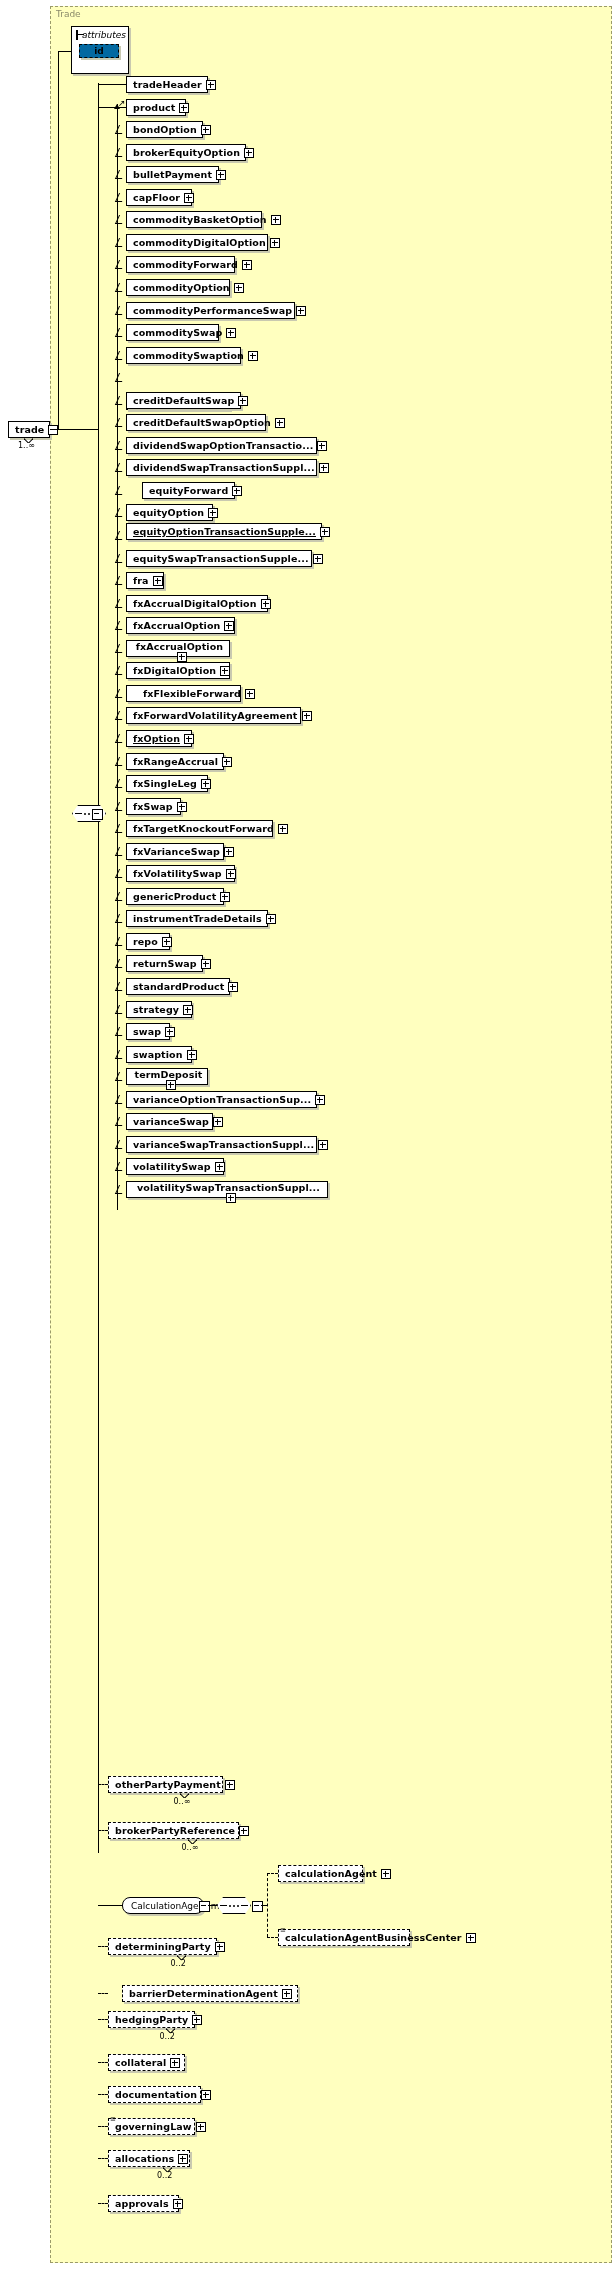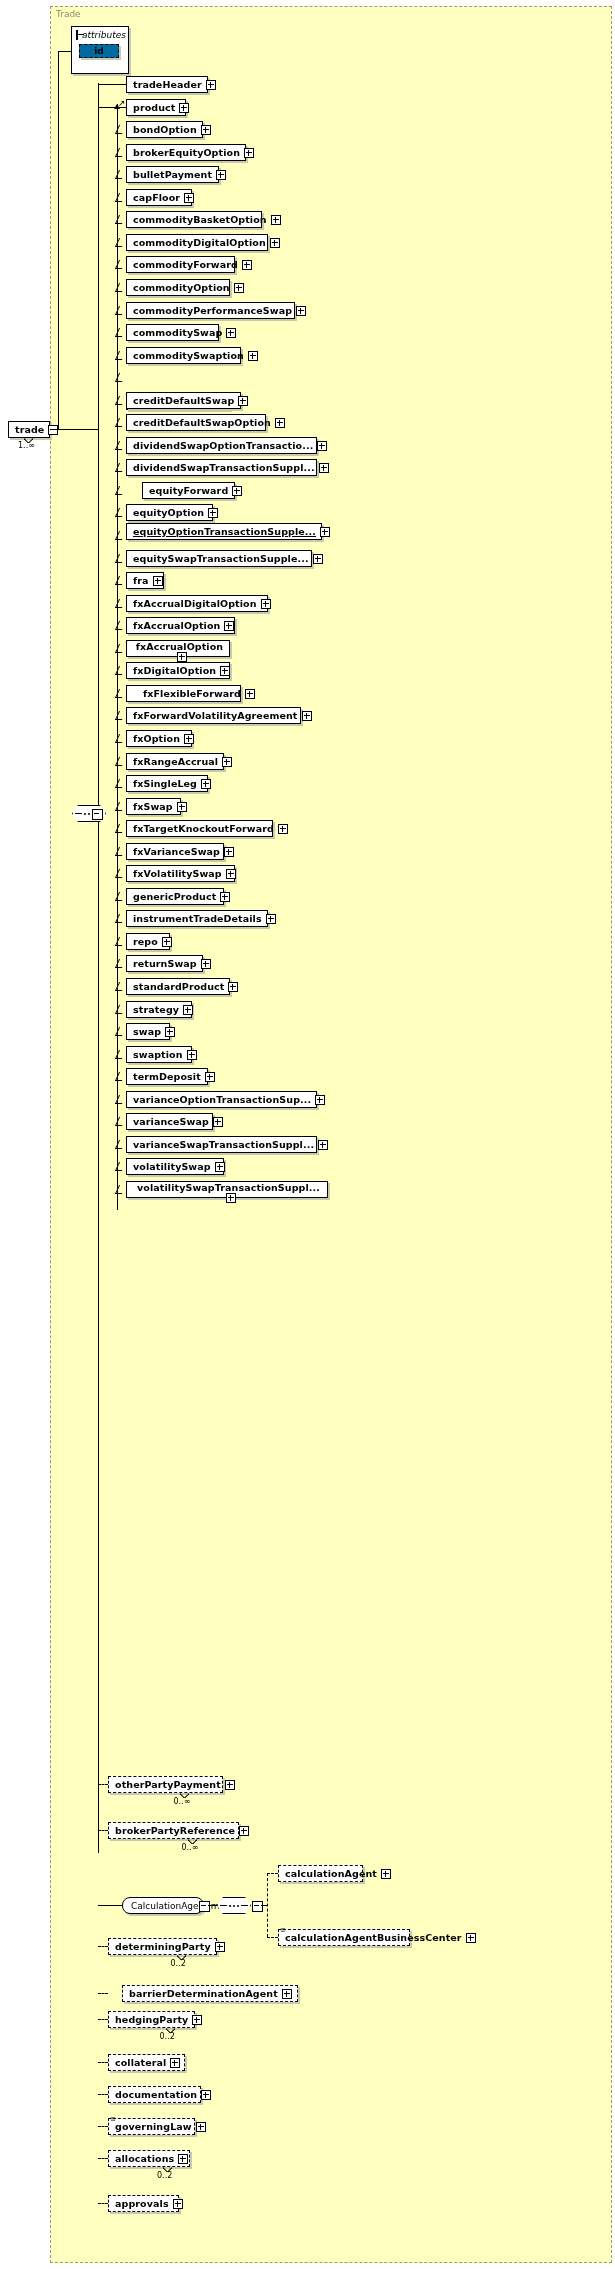--- a/index.html
+++ b/index.html
@@ -315,21 +315,21 @@
       <div class="node" style="left: 126px; top: 685px; width: 115px; padding-left: 16px;">
         <span class="lbl">fxFlexibleForward</span>
         <span class="exp plus"></span>
       </div>
       <div style="position: absolute; left: 117px; top: 689px; width: 6px; height: 8px; border-left: 1px solid rgb(0, 0, 0); border-bottom: 1px solid rgb(0, 0, 0); transform: skewX(-25deg);"></div>
       <div class="node" style="left: 126px; top: 707px; width: 175px;">
         <span class="lbl">fxForwardVolatilityAgreement</span>
         <span class="exp plus"></span>
       </div>
       <div style="position: absolute; left: 117px; top: 711px; width: 6px; height: 8px; border-left: 1px solid rgb(0, 0, 0); border-bottom: 1px solid rgb(0, 0, 0); transform: skewX(-25deg);"></div>
-      <div class="node" style="left: 126px; top: 730px; width: 66px;">
+      <div class="node" style="left: 126px; top: 730px; width: 66px; text-decoration: underline;">
         <span class="lbl">fxOption</span>
         <span class="exp plus"></span>
       </div>
       <div style="position: absolute; left: 117px; top: 734px; width: 6px; height: 8px; border-left: 1px solid rgb(0, 0, 0); border-bottom: 1px solid rgb(0, 0, 0); transform: skewX(-25deg);"></div>
       <div class="node" style="left: 126px; top: 753px; width: 98px;">
         <span class="lbl">fxRangeAccrual</span>
         <span class="exp plus"></span>
       </div>
       <div style="position: absolute; left: 117px; top: 757px; width: 6px; height: 8px; border-left: 1px solid rgb(0, 0, 0); border-bottom: 1px solid rgb(0, 0, 0); transform: skewX(-25deg);"></div>
       <div class="node" style="left: 126px; top: 775px; width: 82px;">
@@ -390,21 +390,21 @@
       <div class="node" style="left: 126px; top: 1023px; width: 44px;">
         <span class="lbl">swap</span>
         <span class="exp plus"></span>
       </div>
       <div style="position: absolute; left: 117px; top: 1027px; width: 6px; height: 8px; border-left: 1px solid rgb(0, 0, 0); border-bottom: 1px solid rgb(0, 0, 0); transform: skewX(-25deg);"></div>
       <div class="node" style="left: 126px; top: 1046px; width: 66px;">
         <span class="lbl">swaption</span>
         <span class="exp plus"></span>
       </div>
       <div style="position: absolute; left: 117px; top: 1050px; width: 6px; height: 8px; border-left: 1px solid rgb(0, 0, 0); border-bottom: 1px solid rgb(0, 0, 0); transform: skewX(-25deg);"></div>
-      <div class="node" style="left: 126px; top: 1068px; width: 82px;">
+      <div class="node" style="left: 126px; top: 1068px; width: 82px; flex-direction: column;">
         <span class="lbl">termDeposit</span>
         <span class="exp plus"></span>
       </div>
       <div style="position: absolute; left: 117px; top: 1072px; width: 6px; height: 8px; border-left: 1px solid rgb(0, 0, 0); border-bottom: 1px solid rgb(0, 0, 0); transform: skewX(-25deg);"></div>
       <div class="node" style="left: 126px; top: 1091px; width: 191px;">
         <span class="lbl">varianceOptionTransactionSup...</span>
         <span class="exp plus"></span>
       </div>
       <div style="position: absolute; left: 117px; top: 1095px; width: 6px; height: 8px; border-left: 1px solid rgb(0, 0, 0); border-bottom: 1px solid rgb(0, 0, 0); transform: skewX(-25deg);"></div>
       <div class="node" style="left: 126px; top: 1113px; width: 87px;">

